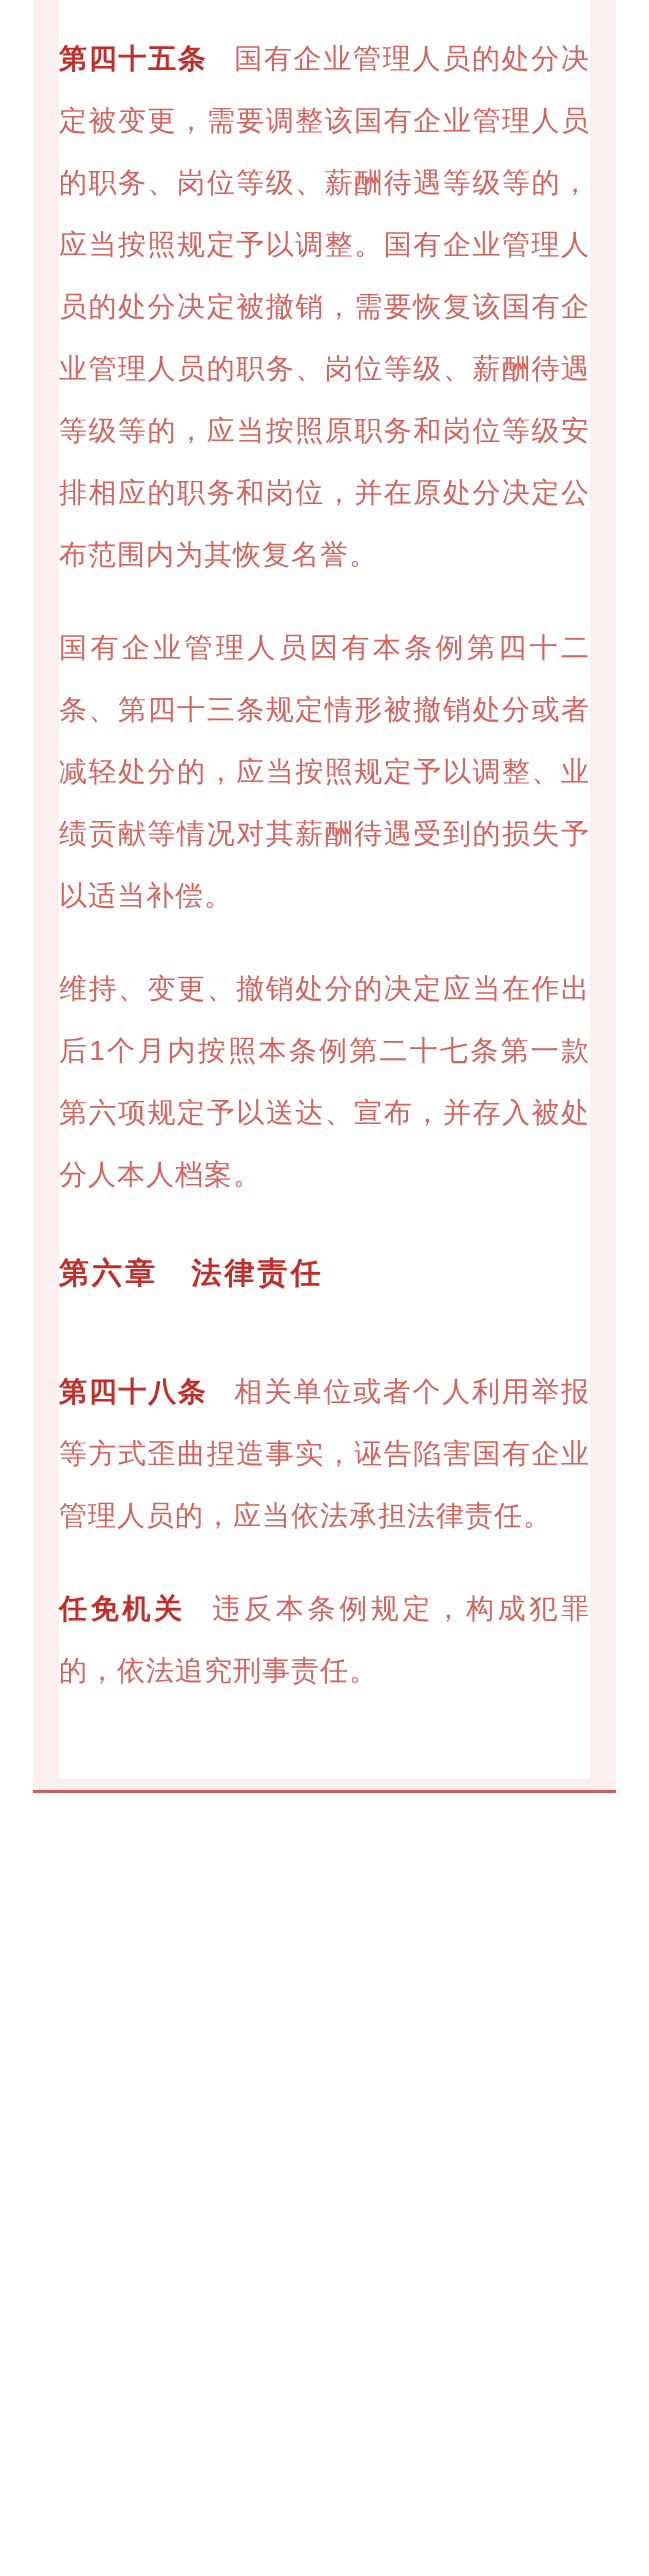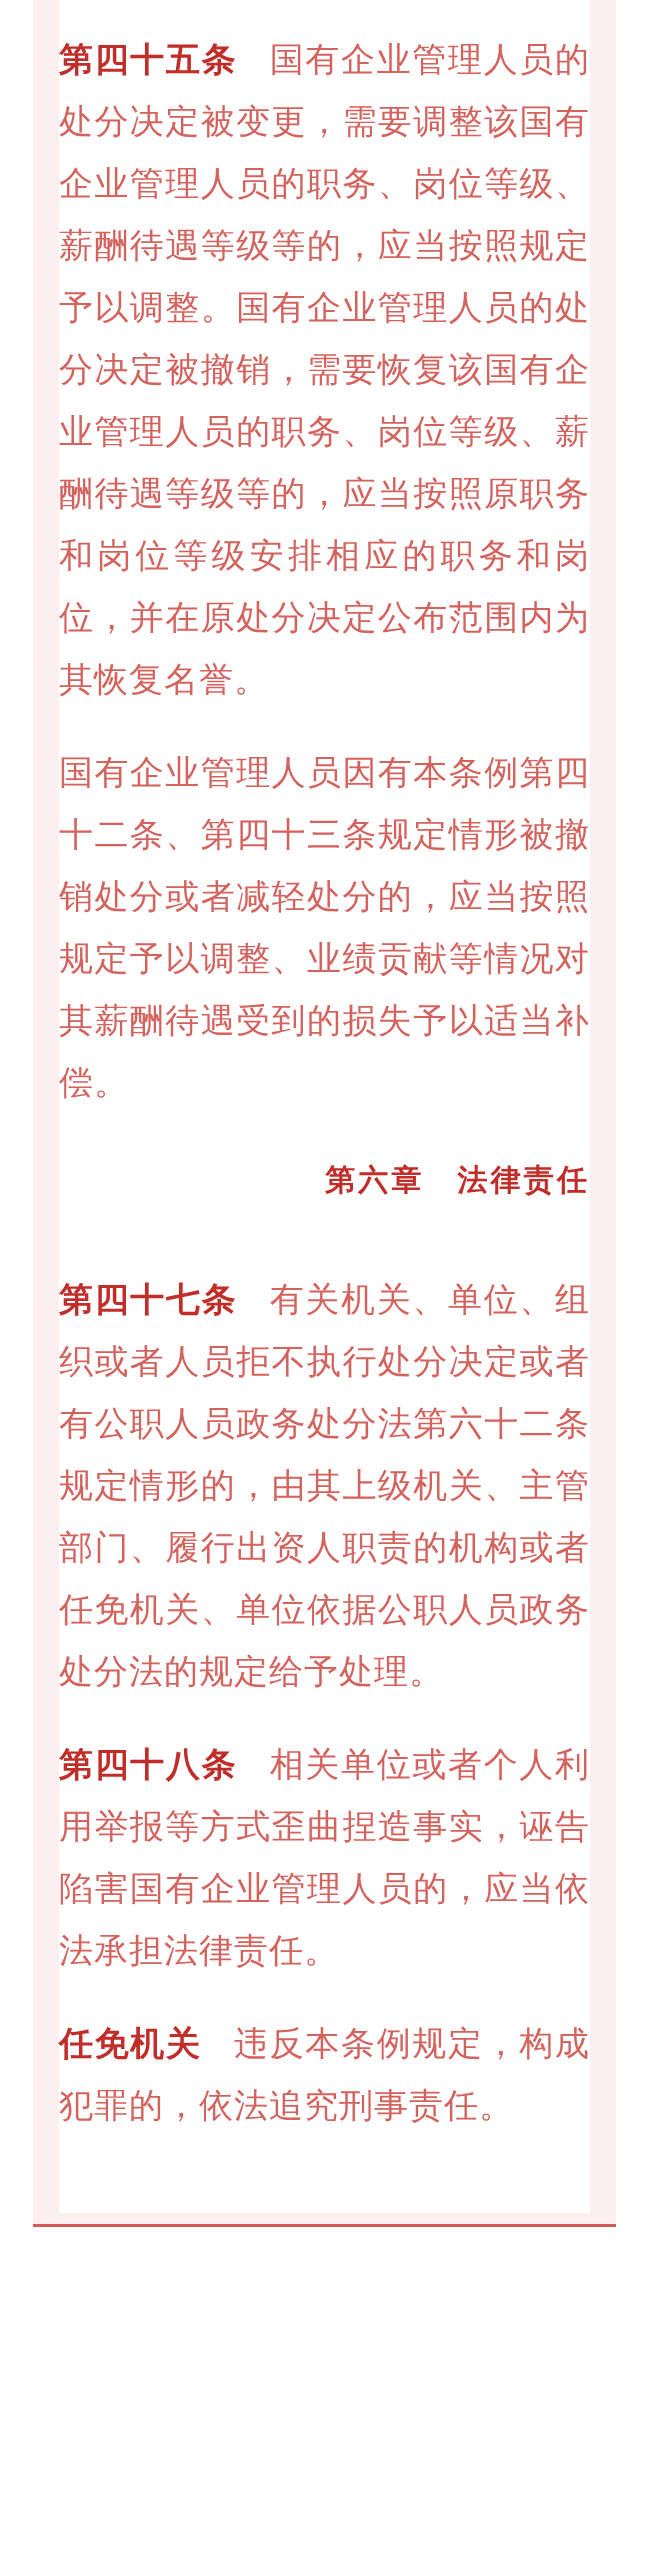--- a/index.html
+++ b/index.html
@@ -12,39 +12,39 @@
     --banner-top:#C43A30;
     --banner-body:#A31710;
   }
   html,body{margin:0;padding:0;background:#ffffff;font-family:"Liberation Sans",sans-serif;}
   .page{width:649px;margin:0 auto;background:#ffffff;overflow:hidden;}
 
   
   .card{margin:0 33px;background:var(--card-bg);padding:0 26px 11.3px 26px;border-bottom:3.1px solid var(--card-bar);}
   .panel{background:#ffffff;padding:28px 0 77px 0;}
 
-  .para{font-size:34px;line-height:62px;letter-spacing:1px;color:var(--body-text);
+  .para{font-size:28px;line-height:62px;letter-spacing:1px;color:var(--body-text);
         text-align:justify;text-align-last:left;margin:0 0 31px 0;font-weight:500;}
   .para:last-child{margin-bottom:0;}
   .para strong{color:var(--strong-text);font-weight:bold;margin-right:0.95em;}
   .chapter{font-size:30px;line-height:62px;letter-spacing:3.1px;font-weight:bold;
-           color:var(--strong-text);text-align:right;margin:36px 0 57px 0;}
+           color:var(--strong-text);text-align:left;margin:36px 0 57px 0;}
 </style>
 </head>
 <body>
 
 <div class="page">
 
   <div class="card">
     <div class="panel">
       <div id="article-body">
           <p class="para"><strong>第四十五条</strong><span>国有企业管理人员的处分决定被变更，需要调整该国有企业管理人员的职务、岗位等级、薪酬待遇等级等的，应当按照规定予以调整。国有企业管理人员的处分决定被撤销，需要恢复该国有企业管理人员的职务、岗位等级、薪酬待遇等级等的，应当按照原职务和岗位等级安排相应的职务和岗位，并在原处分决定公布范围内为其恢复名誉。</span></p>
           <p class="para"><span>国有企业管理人员因有本条例第四十二条、第四十三条规定情形被撤销处分或者减轻处分的，应当按照规定予以调整、业绩贡献等情况对其薪酬待遇受到的损失予以适当补偿。</span></p>
+          <p class="para"><span>维持、变更、撤销处分的决定应当在作出后1个月内按照本条例第二十七条第一款第六项规定予以送达、宣布，并存入被处分人本人档案。</span></p>
           <h2 class="chapter">第六章　法律责任</h2>
-          <p class="para"><strong>第四十七条</strong><span>有关机关、单位、组织或者人员拒不执行处分决定或者有公职人员政务处分法第六十二条规定情形的，由其上级机关、主管部门、履行出资人职责的机构或者任免机关、单位依据公职人员政务处分法的规定给予处理。</span></p>
           <p class="para"><strong>第四十八条</strong><span>相关单位或者个人利用举报等方式歪曲捏造事实，诬告陷害国有企业管理人员的，应当依法承担法律责任。</span></p>
           <p class="para"><strong>任免机关</strong><span>违反本条例规定，构成犯罪的，依法追究刑事责任。</span></p>
         </div>
     </div>
   </div>
 
 </div>
 
 
 </body></html>

